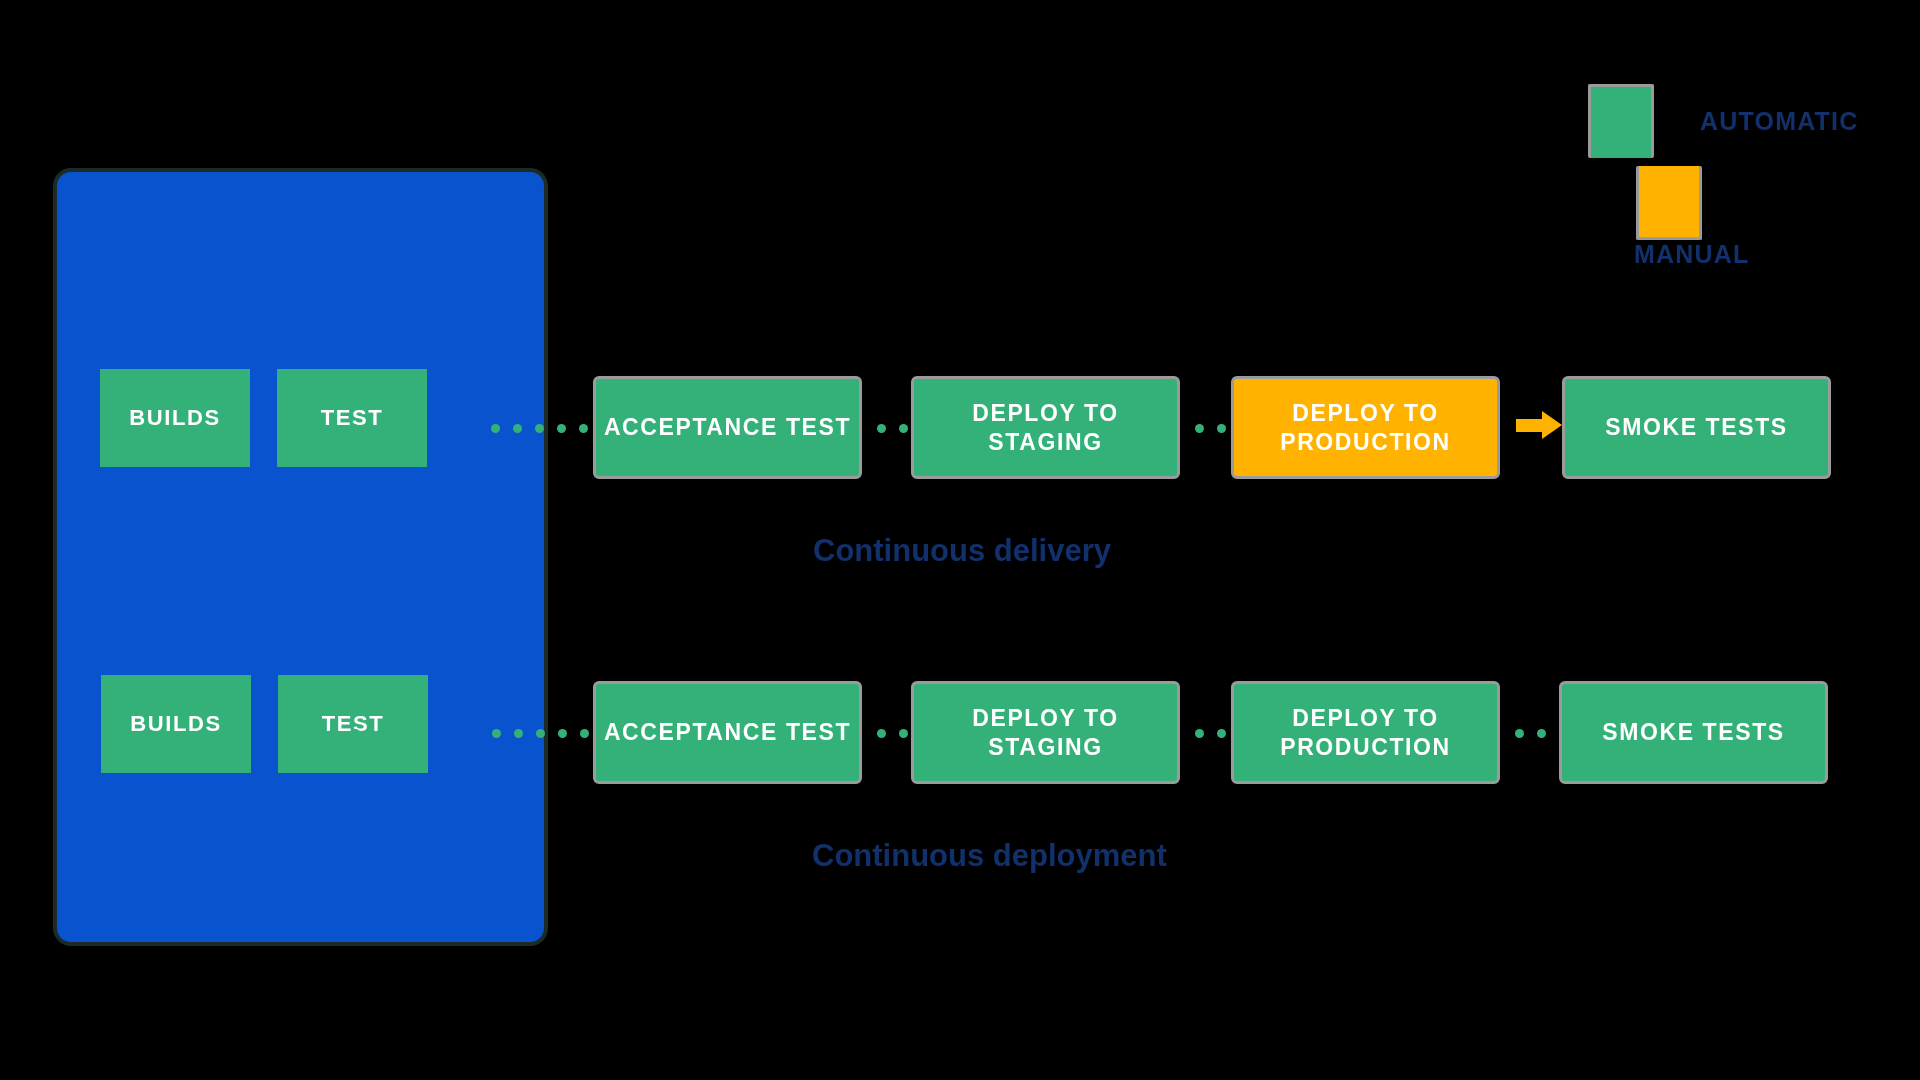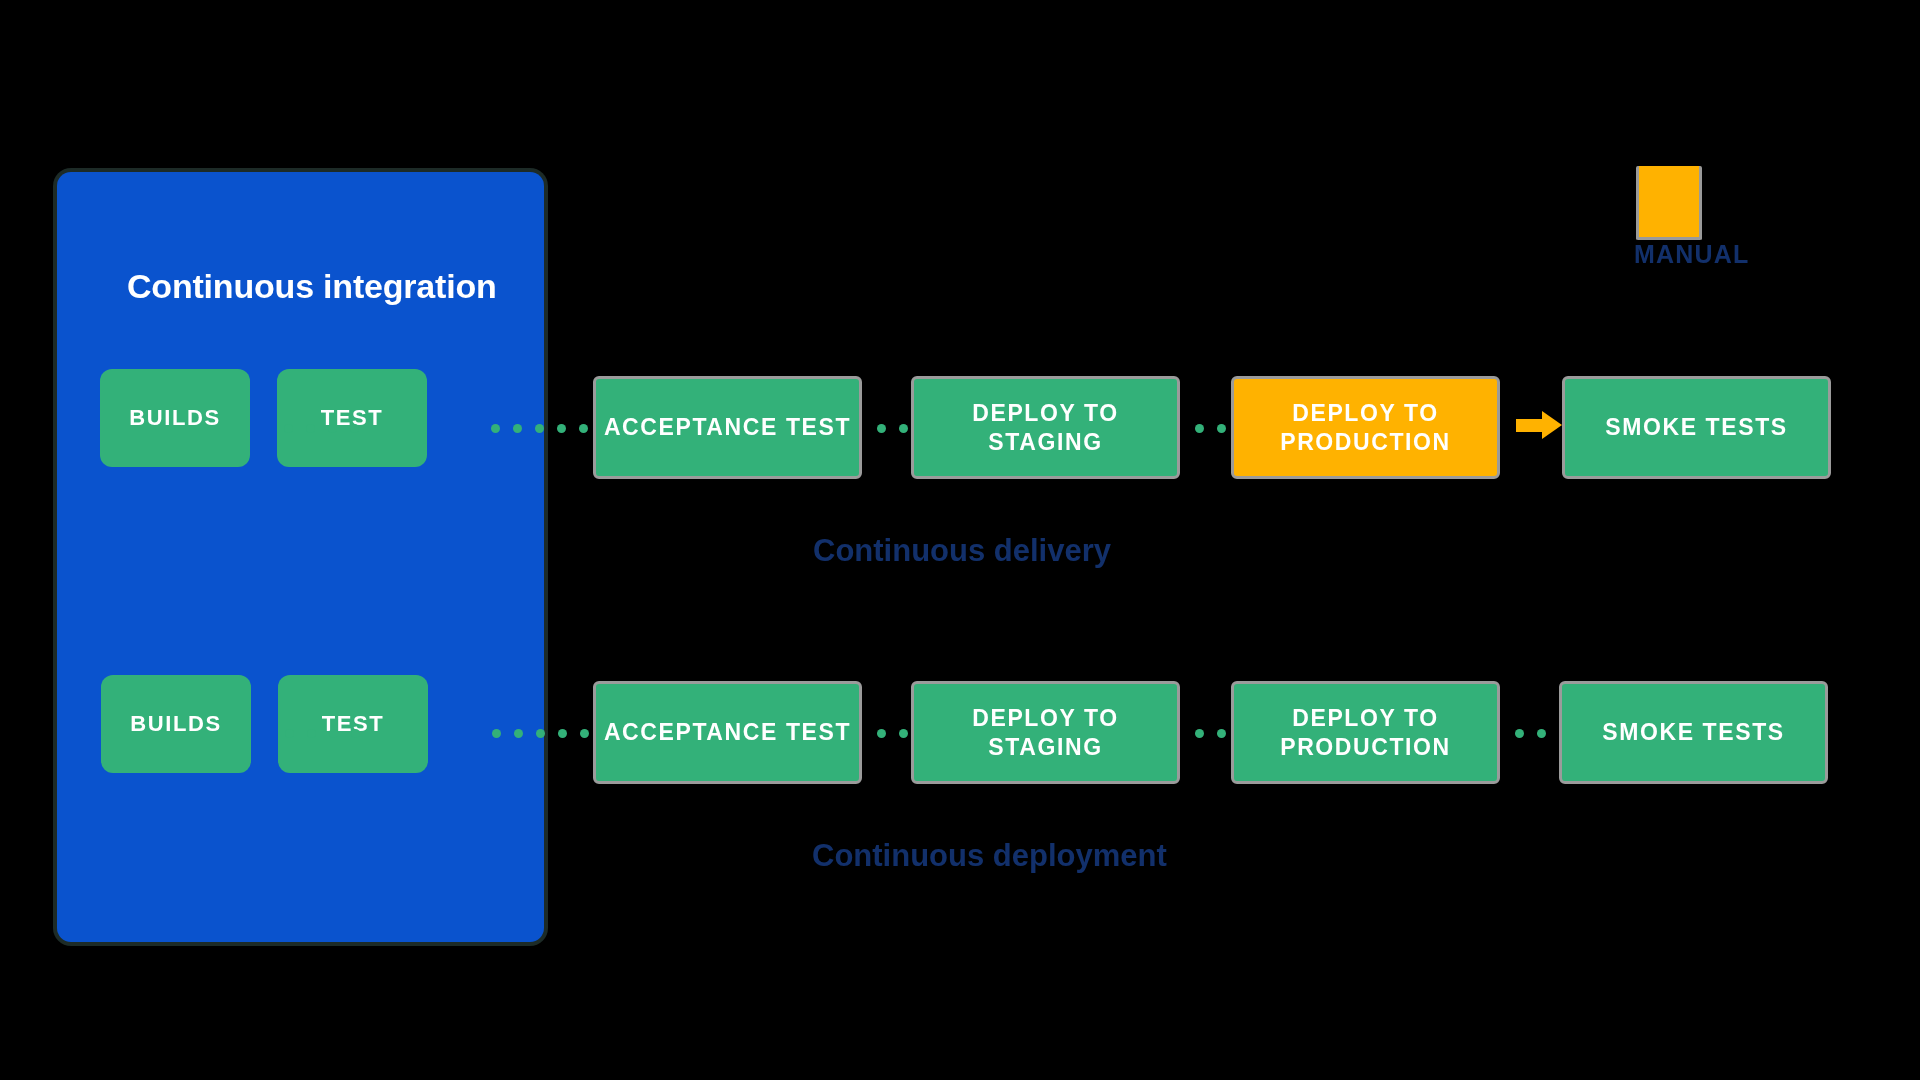--- a/index.html
+++ b/index.html
@@ -82,21 +82,21 @@
     white-space: nowrap;
   }
 
   
   .stage {
     position: absolute;
     display: flex;
     align-items: center;
     justify-content: center;
     text-align: center;
-    border-radius: 12px;
+    border-radius: 0;
     color: #ffffff;
     font-weight: 700;
     letter-spacing: 1.6px;
     line-height: 1.25;
     text-transform: uppercase;
   }
   .stage.green  { background: #33b179; }
   .stage.orange { background: #ffb200; }
 
   
@@ -159,28 +159,31 @@
     white-space: nowrap;
     letter-spacing: 0px;
   }
 </style>
 </head>
 <body>
 
 <div id="canvas">
 
   <div id="legend">
+    <div class="legend-row auto">
+      <span class="legend-swatch green"></span>
+      <span class="legend-label">AUTOMATIC</span>
+    </div>
     <div class="legend-row manual">
       <span class="legend-swatch orange"></span>
       <span class="legend-label">MANUAL</span>
     </div>
   </div>
 
   <div id="ci-panel">
-    <div id="ci-title">Continuous integration</div>
 
     <div class="stage green inner" style="left:43px; top:197px;">BUILDS</div>
     <div class="stage green inner" style="left:220px; top:197px;">TEST</div>
 
     <div class="stage green inner" style="left:44px; top:503px;">BUILDS</div>
     <div class="stage green inner" style="left:221px; top:503px;">TEST</div>
   </div>
 
   <div class="dots" style="left:284px; top:423px;">
     <i></i>

